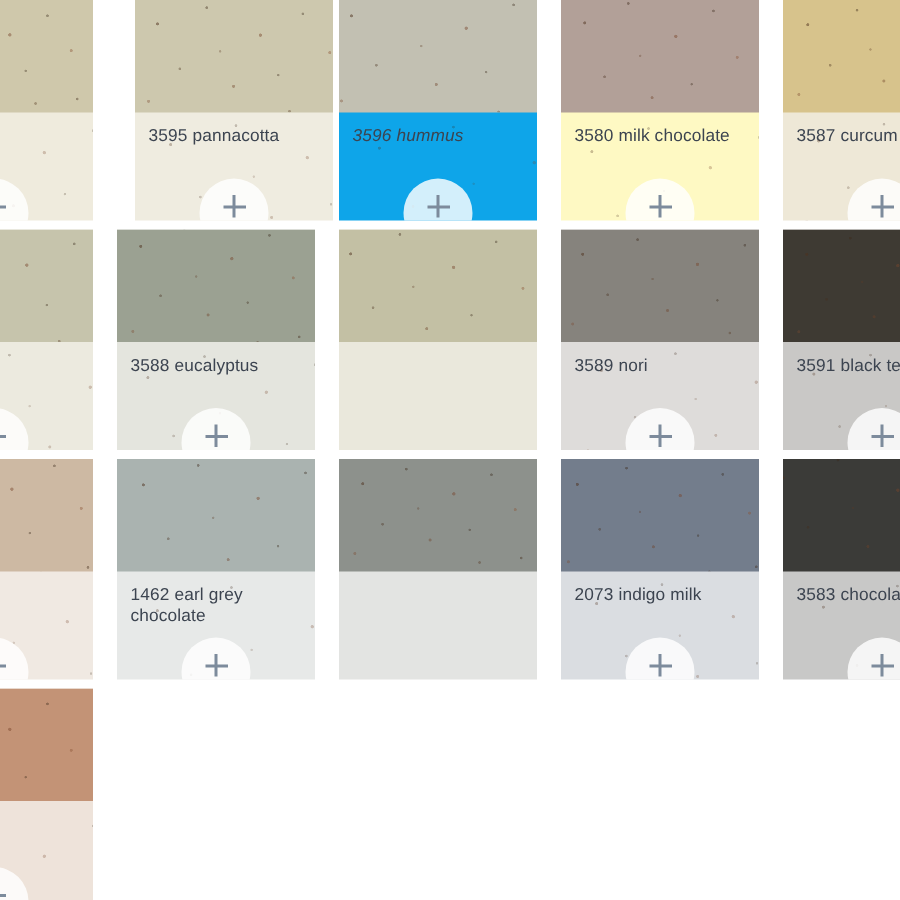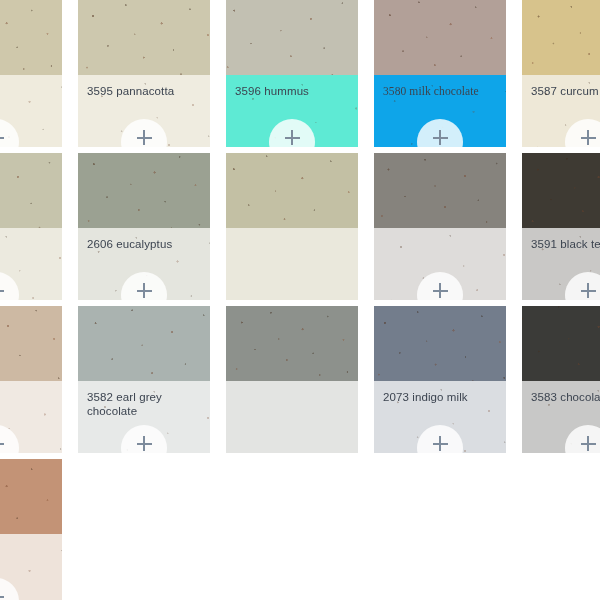--- a/index.html
+++ b/index.html
@@ -131,45 +131,45 @@
           <div class="fleck" style="background-size: 100% 100%; background-position: 0% 0%;"></div>
         </div>
         <div class="swatch-body">
           <div class="fleck sparse" style="background-size: 130% 120%;"></div>
           <div class="swatch-label">e chocolate</div>
           <button class="add-button">
             <span class="plus-icon"></span>
           </button>
         </div>
       </div>
-      <div class="swatch-card" style="background: rgb(239, 236, 224);">
+      <div class="swatch-card" style="background: rgb(239, 236, 224); margin-left: 12px;">
         <div class="swatch-color" style="background: rgb(205, 200, 174);">
           <div class="fleck" style="background-size: 113% 111%; background-position: 17% 29%;"></div>
         </div>
         <div class="swatch-body">
           <div class="fleck sparse" style="background-size: 150% 135%;"></div>
           <div class="swatch-label">3595 pannacotta</div>
           <button class="add-button">
             <span class="plus-icon"></span>
           </button>
         </div>
       </div>
-      <div class="swatch-card" style="background: #5eead4;">
+      <div class="swatch-card" style="background: #0ea5e9; font-style: italic;">
         <div class="swatch-color" style="background: rgb(194, 192, 178);">
           <div class="fleck" style="background-size: 126% 122%; background-position: 34% 58%;"></div>
         </div>
         <div class="swatch-body">
           <div class="fleck sparse" style="background-size: 170% 150%;"></div>
           <div class="swatch-label">3596 hummus</div>
           <button class="add-button">
             <span class="plus-icon"></span>
           </button>
         </div>
       </div>
-      <div class="swatch-card" style="background: #0ea5e9; font-family: Liberation Serif, serif;">
+      <div class="swatch-card" style="background: #fef9c3;">
         <div class="swatch-color" style="background: rgb(178, 160, 152);">
           <div class="fleck" style="background-size: 100% 133%; background-position: 51% 27%;"></div>
         </div>
         <div class="swatch-body">
           <div class="fleck sparse" style="background-size: 130% 165%;"></div>
           <div class="swatch-label">3580 milk chocolate</div>
           <button class="add-button">
             <span class="plus-icon"></span>
           </button>
         </div>
@@ -197,37 +197,38 @@
             <span class="plus-icon"></span>
           </button>
         </div>
       </div>
       <div class="swatch-card" style="background: rgb(228, 229, 222);">
         <div class="swatch-color" style="background: rgb(155, 161, 146);">
           <div class="fleck" style="background-size: 100% 122%; background-position: 42% 54%;"></div>
         </div>
         <div class="swatch-body">
           <div class="fleck sparse" style="background-size: 130% 150%;"></div>
-          <div class="swatch-label">2606 eucalyptus</div>
+          <div class="swatch-label">3588 eucalyptus</div>
           <button class="add-button">
             <span class="plus-icon"></span>
           </button>
         </div>
       </div>
       <div class="swatch-card" style="background: rgb(234, 232, 220);">
         <div class="swatch-color" style="background: rgb(195, 192, 164);">
           <div class="fleck" style="background-size: 113% 133%; background-position: 59% 23%;"></div>
         </div>
       </div>
       <div class="swatch-card" style="background: rgb(222, 220, 218);">
         <div class="swatch-color" style="background: rgb(134, 131, 125);">
           <div class="fleck" style="background-size: 126% 100%; background-position: 16% 52%;"></div>
         </div>
         <div class="swatch-body">
           <div class="fleck sparse" style="background-size: 170% 120%;"></div>
+          <div class="swatch-label">3589 nori</div>
           <button class="add-button">
             <span class="plus-icon"></span>
           </button>
         </div>
       </div>
       <div class="swatch-card" style="background: rgb(201, 200, 198);">
         <div class="swatch-color" style="background: rgb(62, 58, 51);">
           <div class="fleck" style="background-size: 100% 111%; background-position: 33% 21%;"></div>
         </div>
         <div class="swatch-body">
@@ -249,21 +250,21 @@
             <span class="plus-icon"></span>
           </button>
         </div>
       </div>
       <div class="swatch-card" style="background: rgb(231, 233, 232);">
         <div class="swatch-color" style="background: rgb(170, 179, 176);">
           <div class="fleck" style="background-size: 126% 133%; background-position: 7% 19%;"></div>
         </div>
         <div class="swatch-body">
           <div class="fleck sparse" style="background-size: 170% 165%;"></div>
-          <div class="swatch-label">3582 earl grey
+          <div class="swatch-label">1462 earl grey
 chocolate</div>
           <button class="add-button">
             <span class="plus-icon"></span>
           </button>
         </div>
       </div>
       <div class="swatch-card" style="background: rgb(227, 228, 226);">
         <div class="swatch-color" style="background: rgb(141, 145, 140);">
           <div class="fleck" style="background-size: 100% 100%; background-position: 24% 48%;"></div>
         </div>

